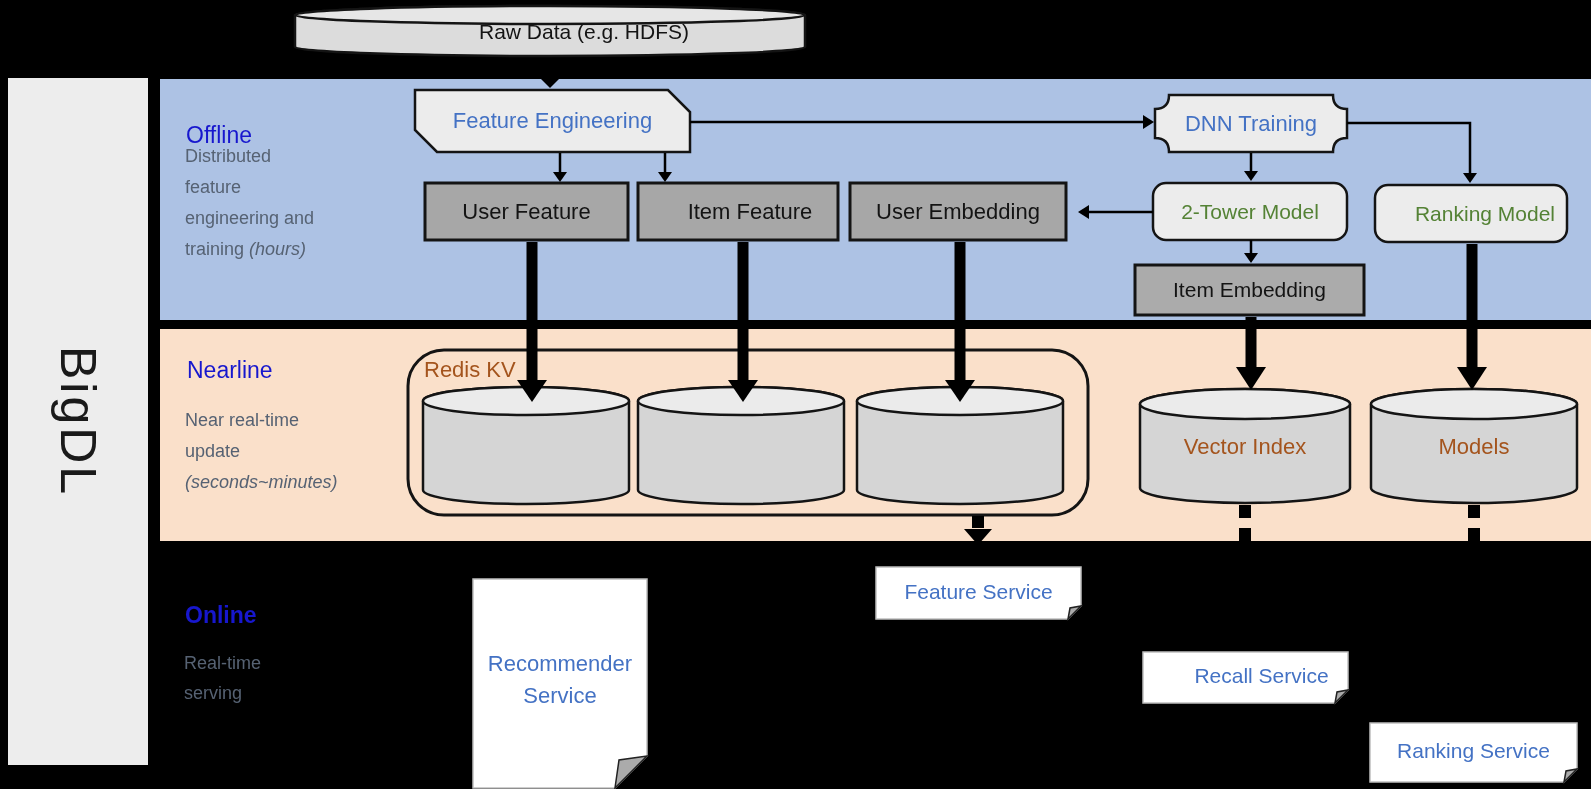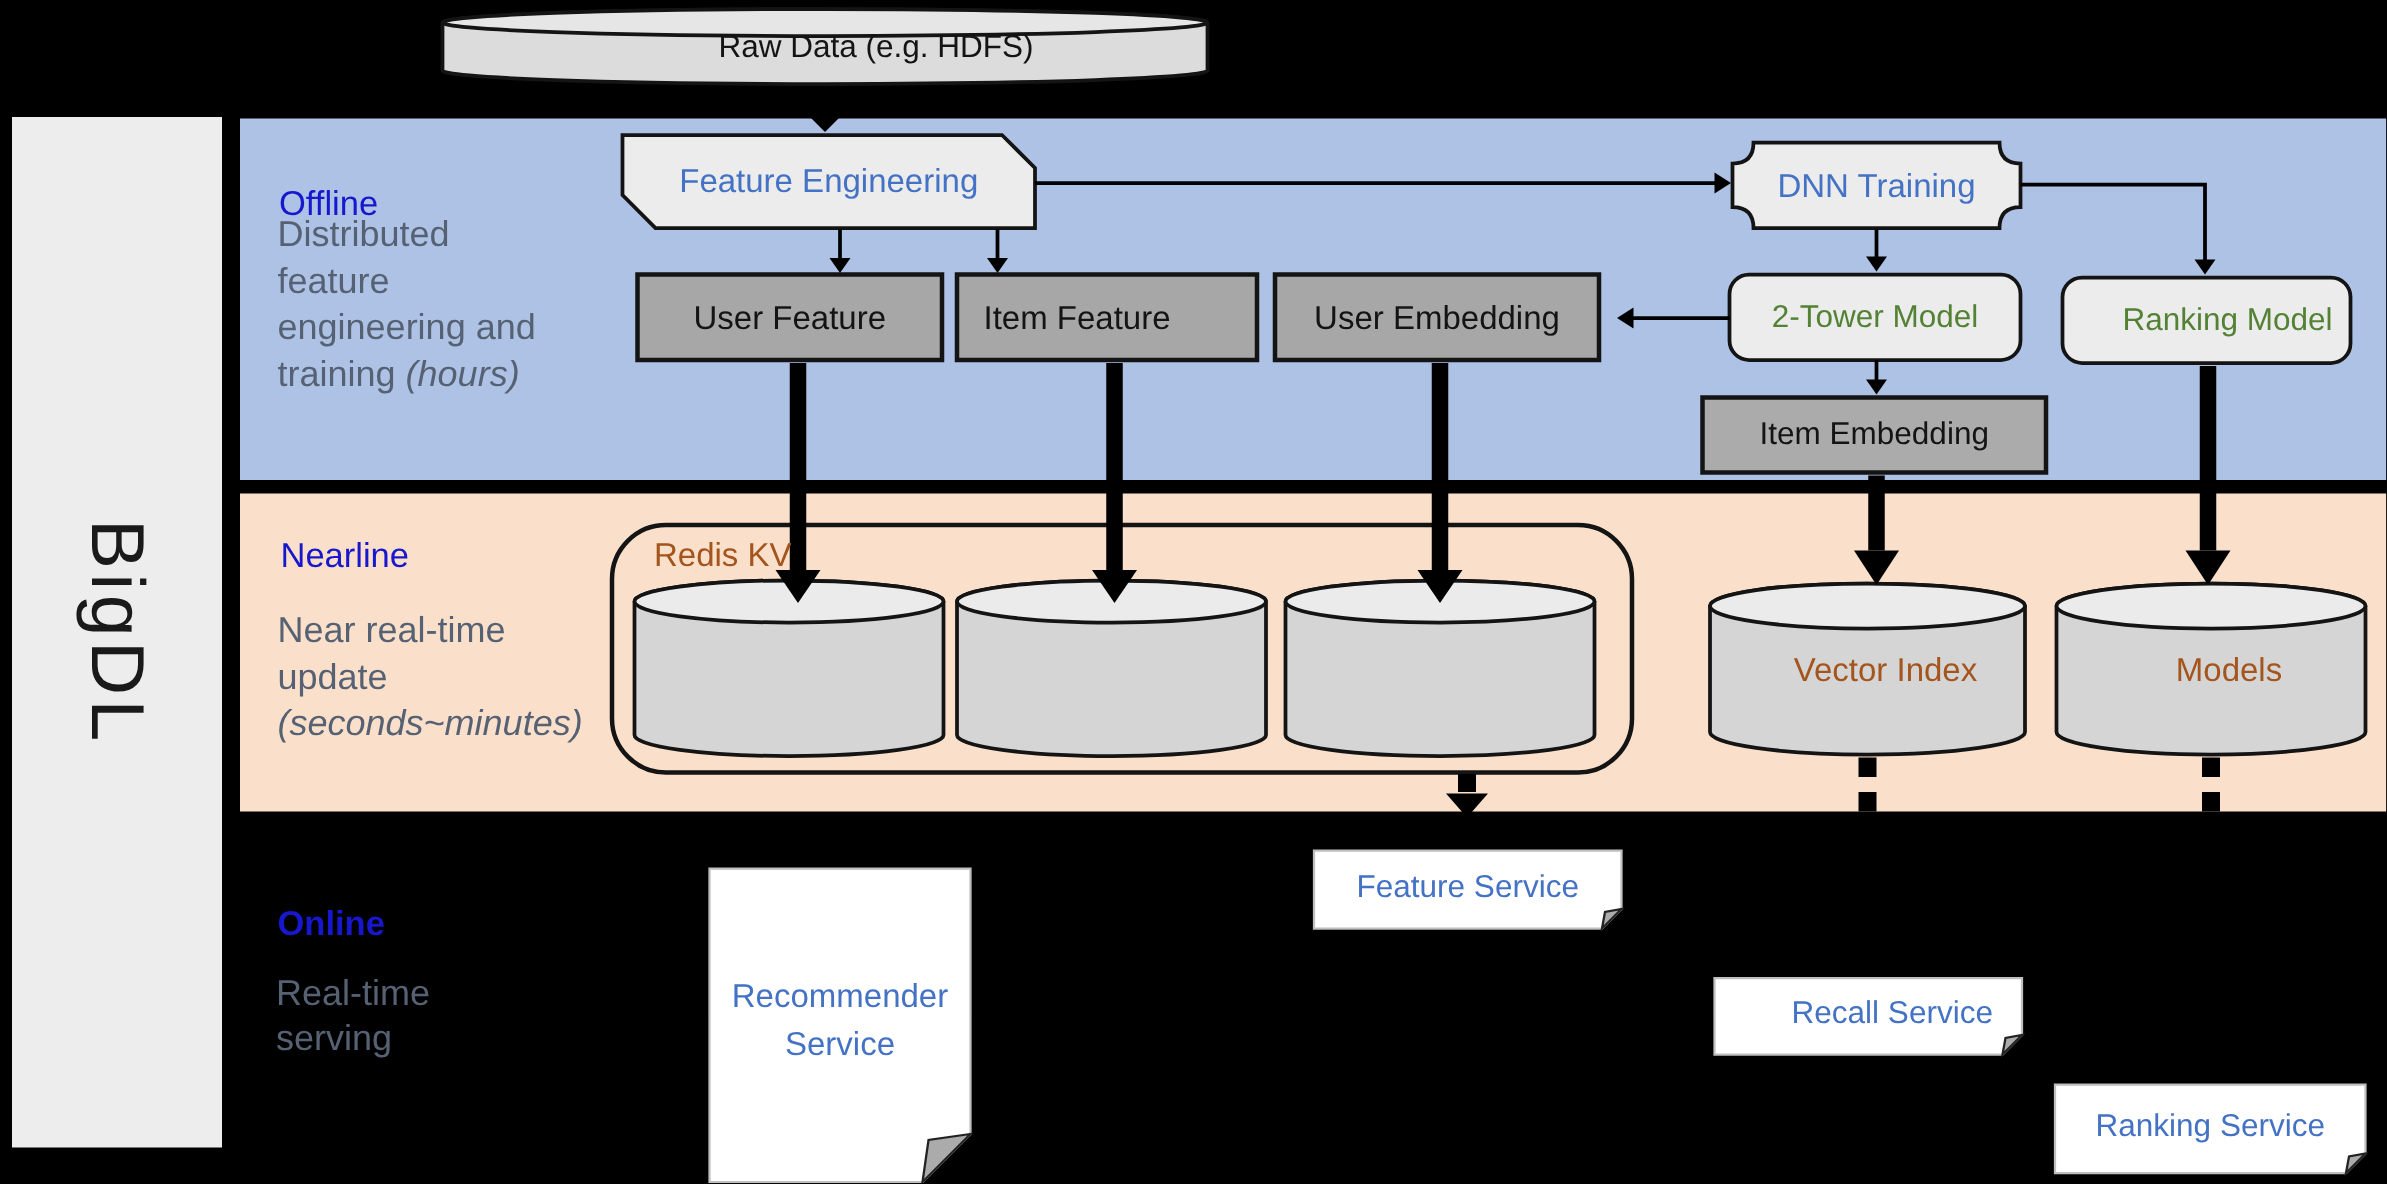--- a/index.html
+++ b/index.html
@@ -13,24 +13,24 @@
   #brand-text { writing-mode:vertical-rl; font-size:50px; color:#1a1a1a; letter-spacing:3px; }
   #offline-band  { left:160px; top:79px;  width:1431px; height:241px; background:var(--offline_band); }
   #nearline-band { left:160px; top:329px; width:1431px; height:212px; background:var(--nearline_band); }
 
   svg.layer { position:absolute; left:0; top:0; pointer-events:none; }
 
   .node-label { position:absolute; display:flex; align-items:center; justify-content:center;
     text-align:center; font-size:22px; color:#141414; }
   .t-blue  { color:var(--node_blue); }
   .t-green { color:var(--node_green); }
-  .t-brown { color:var(--node_brown);margin-left:12px; }
+  .t-brown { color:var(--node_brown); }
 
   .sec-title { position:absolute; font-size:23px; color:var(--section_title); }
-  .sec-desc  { position:absolute; font-size:24px; color:var(--desc_text); line-height:31px; }
+  .sec-desc  { position:absolute; font-size:18px; color:var(--desc_text); line-height:31px; }
   .sec-desc .it, .it { font-style:italic; }
   #online-title { font-weight:bold; }
 
   .shape-fill-light { fill:#ECECEC; stroke:#141414; stroke-width:2.5; }
   .cyl-body { fill:#D5D5D5; stroke:#141414; stroke-width:2.5; }
   .cyl-top  { fill:#EBEBEB; stroke:#141414; stroke-width:2.5; }
   .doc      { fill:#FFFFFF; stroke:#BFBFBF; stroke-width:1.5; }
   .fold     { fill:#ABABAB; stroke:#222; stroke-width:1.5; }
   .conn     { stroke:#000; fill:none; }
   .head     { fill:#000; stroke:none; }
@@ -178,21 +178,21 @@
     </g>
     <g>
       <line class="conn" x1="1474" y1="505" x2="1474" y2="541" stroke-width="12" stroke-dasharray="13 10"></line>
     </g>
   </svg>
 
   <div class="node-label" style="left:295px; top:10px; width:510px; height:44px; font-size:21px;padding-left:34px;">Raw Data (e.g. HDFS)</div>
   <div class="node-label t-blue" style="left:415px; top:90px; width:275px; height:62px;">Feature Engineering</div>
   <div class="node-label t-blue" style="left:1155px; top:95px; width:192px; height:57px;">DNN Training</div>
   <div class="node-label" style="left:425px; top:183px; width:203px; height:57px;">User Feature</div>
-  <div class="node-label" style="left:618px; top:183px; width:200px; height:57px;">Item Feature</div>
+  <div class="node-label" style="left:650px; top:183px; width:200px; height:57px;">Item Feature</div>
   <div class="node-label" style="left:850px; top:183px; width:216px; height:57px;">User Embedding</div>
   <div class="node-label t-green" style="left:1153px; top:183px; width:194px; height:57px; font-size:21px;">2-Tower Model</div>
   <div class="node-label t-green" style="left:1375px; top:185px; width:220px; height:57px; font-size:21px;">Ranking Model</div>
   <div class="node-label" style="left:1135px; top:265px; width:229px; height:50px; font-size:21px;">Item Embedding</div>
   <div class="node-label t-brown" style="left:424px; top:356px; width:110px; height:28px; justify-content:flex-start;">Redis KV</div>
   <div class="node-label t-brown" style="left:1371px; top:408px; width:206px; height:78px;">Models</div>
   <div class="node-label t-brown" style="left:1140px; top:408px; width:210px; height:78px;">Vector Index</div>
   <div class="node-label t-blue" style="left:473px; top:600px; width:174px; height:160px; line-height:32px;">Recommender Service</div>
   <div class="node-label t-blue" style="left:876px; top:567px; width:205px; height:50px; font-size:21px;">Feature Service</div>
   <div class="node-label t-blue" style="left:1143px; top:652px; width:205px; height:48px; font-size:21px;padding-left:16px;">Recall Service</div>

